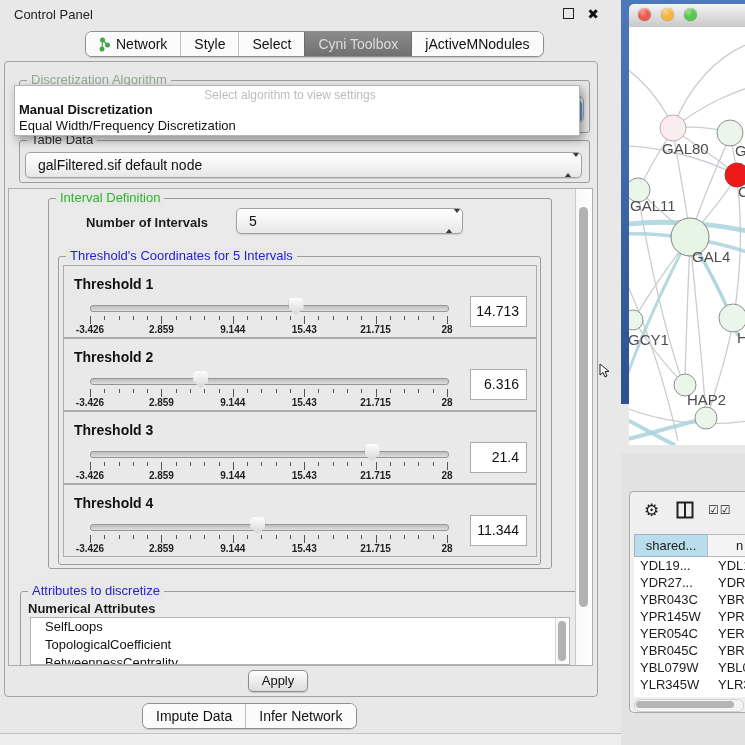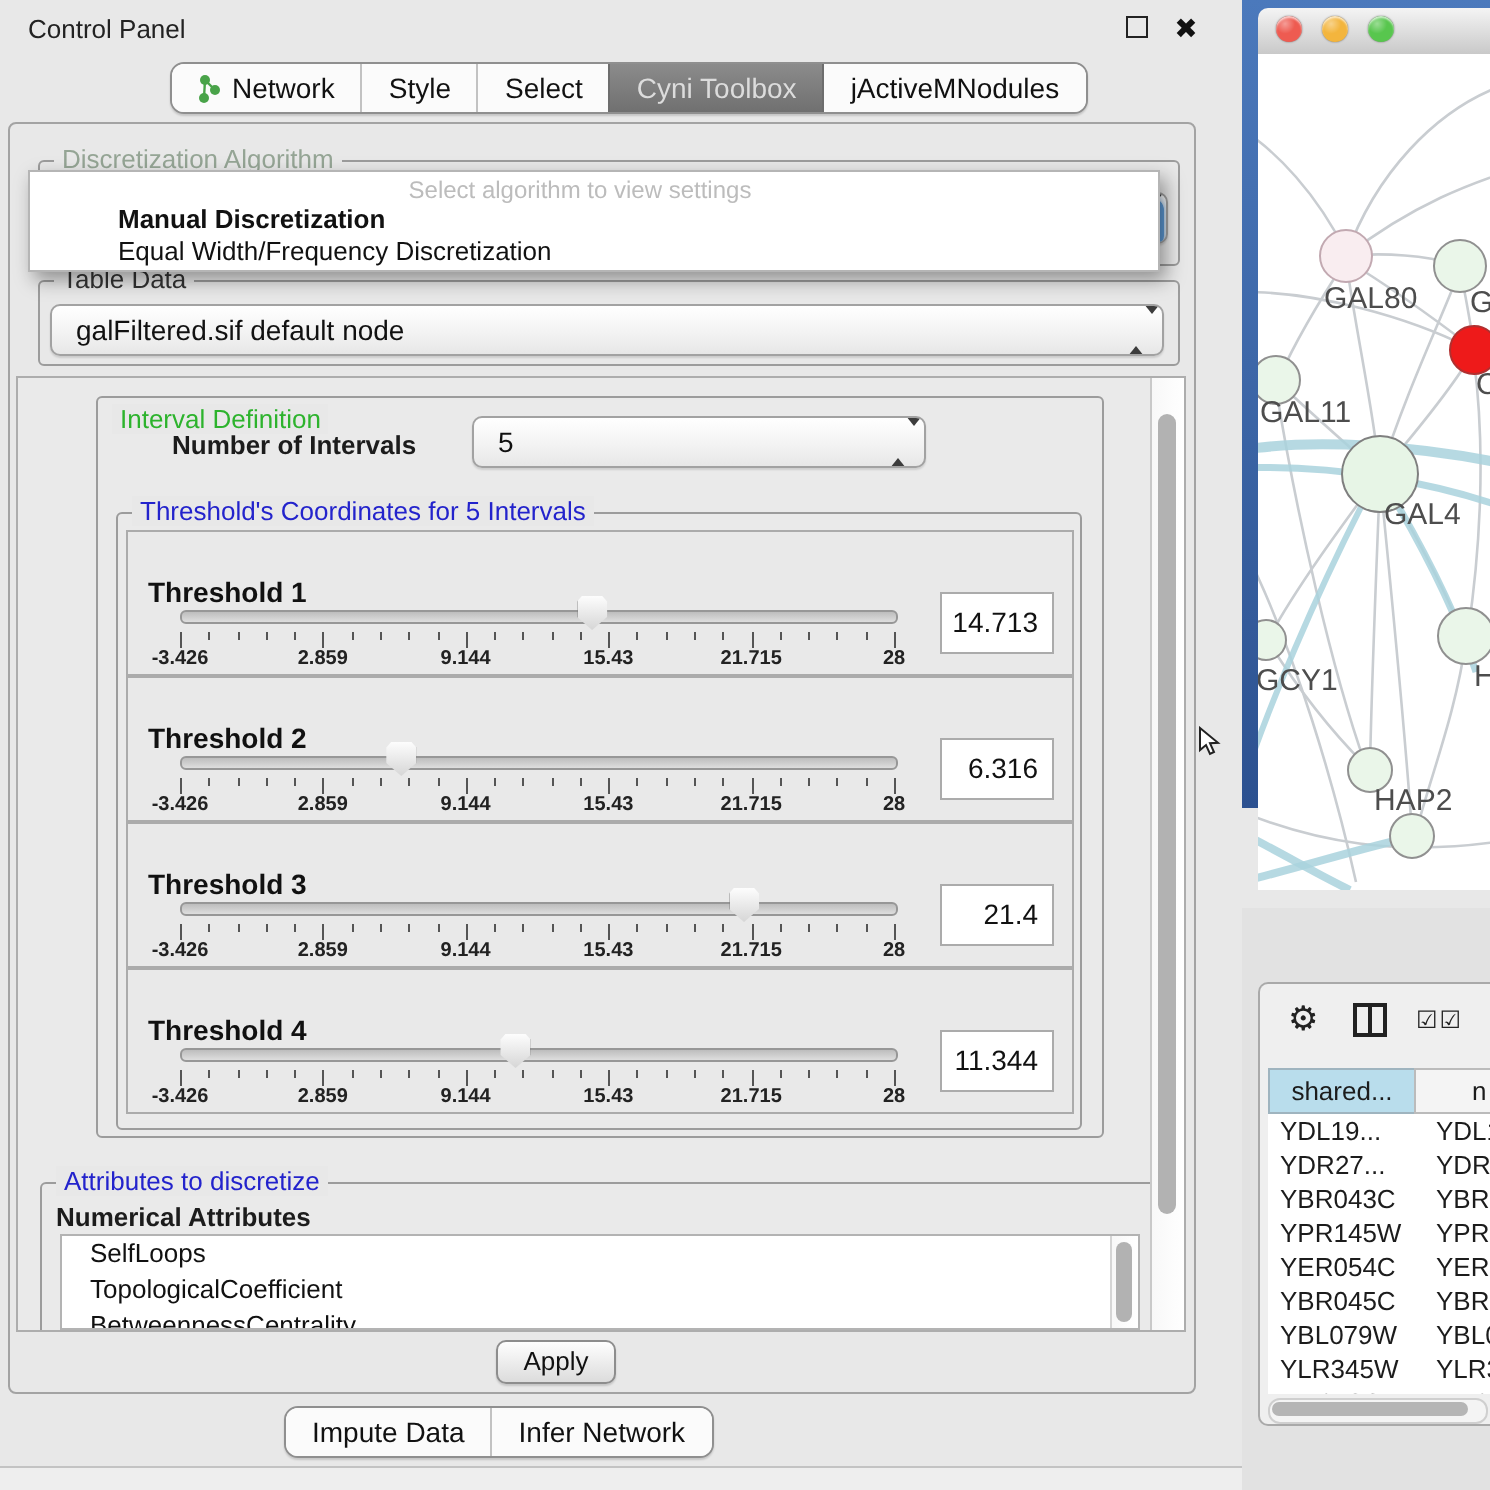--- a/index.html
+++ b/index.html
@@ -19,48 +19,48 @@
   .tab-seg + .tab-seg{border-left:1px solid #c2c2c2;}
   .tab-seg.sel{background:linear-gradient(#8b8b8b,#707070);color:#dcdcdc;border-left-color:#6d6d6d;}
   .tab-seg.sel + .tab-seg{border-left:1px solid #6d6d6d;justify-content:center;}
   .tab-icon{margin-right:6px;display:inline-flex;}
 
   .cp-main{left:4px;top:61px;width:594px;height:636px;border:1px solid #a3a3a3;border-radius:4px;background:#e8e8e8;box-sizing:border-box;}
 
   
   .grp{border:1px solid #9c9c9c;border-radius:3px;box-sizing:border-box;}
   .grp-label{position:absolute;top:-9px;left:7px;background:#e8e8e8;padding:0 4px;font-size:13px;}
-  .lbl-green{color:#2db32d;margin-top:12px;}
+  .lbl-green{color:#2db32d;}
   .lbl-blue{color:#2323cc;}
   .lbl-dark{color:#333;}
   .lbl-faded{color:#95a595;}
 
   
   .combo{position:absolute;box-sizing:border-box;height:26px;border:1px solid #a2a2a2;border-radius:5px;
          background:linear-gradient(#ffffff,#f3f3f3 55%,#e7e7e7);box-shadow:0 1px 1px rgba(0,0,0,.12);
          font-size:14px;line-height:24px;padding:0 26px 0 12px;color:#111;cursor:pointer;white-space:nowrap;overflow:hidden;}
   .stepper{position:absolute;right:8px;top:50%;transform:translateY(-50%);width:9px;}
   .stepper .up{width:0;height:0;border-left:4.5px solid transparent;border-right:4.5px solid transparent;border-bottom:5px solid #3c3c3c;margin:0 0 3px 0;}
   .stepper .dn{width:0;height:0;border-left:4.5px solid transparent;border-right:4.5px solid transparent;border-top:5px solid #3c3c3c;}
   .focus-ring{position:absolute;right:1px;top:2px;width:20px;height:19px;border:3px solid #5d9ad6;border-radius:6px;box-shadow:0 0 3px #7fb4e8;}
 
   
   .popup{left:14px;top:85px;width:564px;height:49px;background:#fff;border:1px solid #b5b5b5;
          box-shadow:3px 4px 9px rgba(0,0,0,.38);z-index:40;}
   .popup-hint{position:absolute;left:40px;top:2px;width:470px;text-align:center;color:#bcbcbc;font-size:12px;}
-  .popup-item{position:absolute;left:4px;font-size:13px;color:#111;white-space:nowrap;cursor:pointer;margin-left:40px;}
+  .popup-item{position:absolute;left:4px;font-size:13px;color:#111;white-space:nowrap;cursor:pointer;}
 
   
   .scrollpane{left:8px;top:188px;width:585px;height:478px;border:1px solid #adadad;background:#eaeaea;box-sizing:border-box;overflow:hidden;}
   .vsb{position:absolute;top:0;right:0;width:16px;height:100%;background:linear-gradient(to right,#f8f8f8,#ffffff);border-left:1px solid #c9c9c9;}
   .vsb-thumb{position:absolute;left:3px;width:9px;border-radius:5px;background:#b2b2b2;}
 
   
   .tpanel{position:absolute;left:54px;width:474px;height:73px;border:1px solid #ababab;background:#e9e9e9;box-sizing:border-box;}
-  .tpanel-label{position:absolute;left:10px;top:22px;font-weight:bold;font-size:14px;color:#111;}
+  .tpanel-label{position:absolute;left:10px;top:10px;font-weight:bold;font-size:14px;color:#111;}
   .track{position:absolute;left:26px;top:39px;width:357px;height:5px;border:1px solid #979797;border-radius:3px;
          background:linear-gradient(#bdbdbd,#dedede);}
   .thumb{position:absolute;top:32px;width:15px;height:17px;
          background:linear-gradient(#fdfdfd,#d6d6d6);
          clip-path:polygon(50% 100%,0 62%,0 16%,16% 0,84% 0,100% 16%,100% 62%);
          filter:drop-shadow(0 0 1px #777);cursor:grab;}
   .tick{position:absolute;width:1px;background:#555;}
   .tick.minor{top:50px;height:4px;}
   .tick.major{top:50px;height:8px;}
   .tick-lab{position:absolute;top:58px;width:50px;margin-left:-25px;text-align:center;font-size:10px;font-weight:bold;color:#222;}

